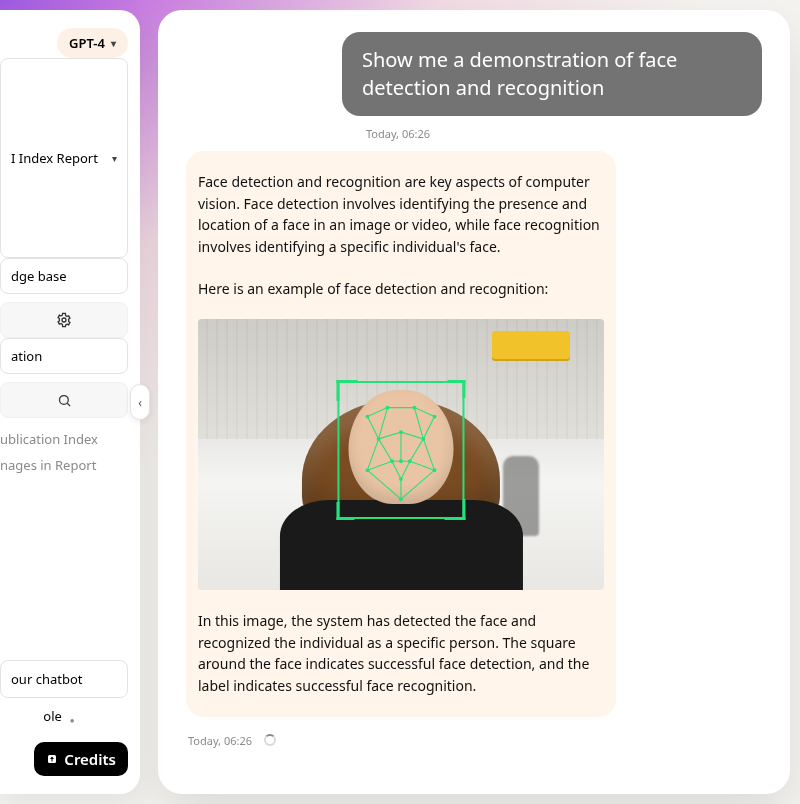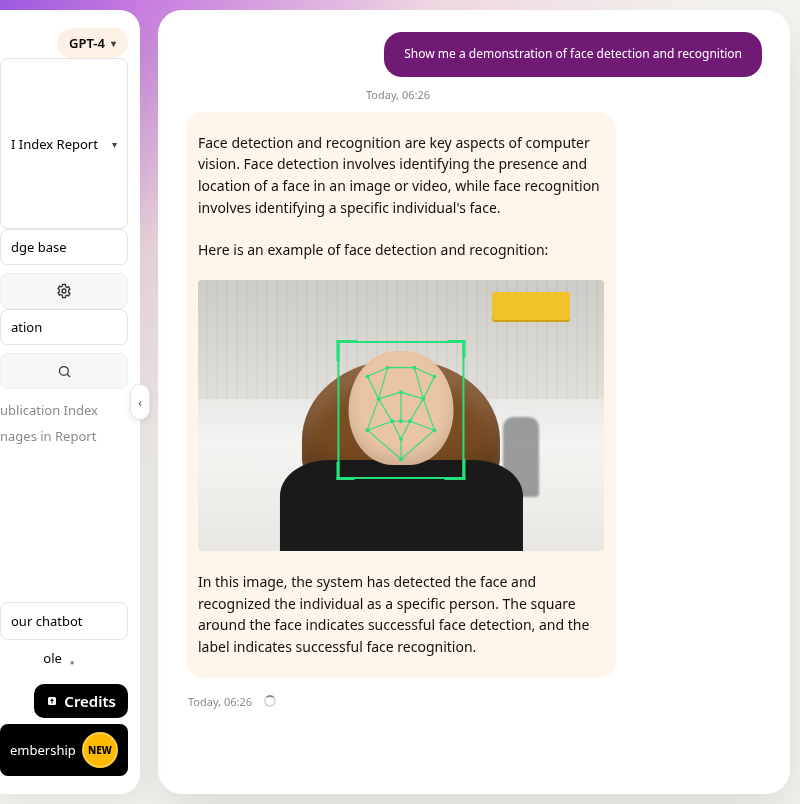--- a/index.html
+++ b/index.html
@@ -81,22 +81,22 @@
 .main{
   flex:1;
   margin:10px 10px 10px 18px;
   background:#fff;border-radius:24px;
   padding:22px 28px;
   box-shadow:0 20px 50px rgba(0,0,0,.10);
   display:flex;flex-direction:column;gap:10px;overflow:hidden;
 }
 .user-msg{
   align-self:flex-end;
-  background:#701a75;color:#fff;border-radius:18px;
-  padding:14px 20px;font-size:12px;line-height:1.4;max-width:420px;
+  background:#737373;color:#fff;border-radius:18px;
+  padding:14px 20px;font-size:20px;line-height:1.4;max-width:420px;
 }
 .timestamp{
   font-size:11px;color:var(--grey);margin-left:180px;
 }
 .timestamp.bot{margin-left:2px;margin-top:6px;display:flex;gap:12px;align-items:center;}
 .assist{
   background:var(--sand-light);
   border-radius:18px;padding:20px 12px;max-width:430px;
   font-size:14px;line-height:1.55;color:var(--ink);
   display:flex;flex-direction:column;gap:20px;
@@ -186,24 +186,20 @@
       <span>
         <svg width="12" height="12" viewBox="0 0 24 24" fill="#fff">
             <rect x="4" y="4" width="16" height="16" rx="3"></rect>
             <path d="M12 7l4 5h-3v5h-2v-5H8z" fill="#000"></path>
           </svg>
       </span>
       <span>Credits</span>
     </div>
   </div>
 
-  <div class="membership">
-    <span>embership</span>
-    <span class="badge-new">NEW</span>
-  </div>
 
   <div class="collapse">
     <span>‹</span>
   </div>
 </aside>
 
 <main class="main">
 
   <div class="user-msg">
     <span>Show me a demonstration of face detection and recognition</span>

